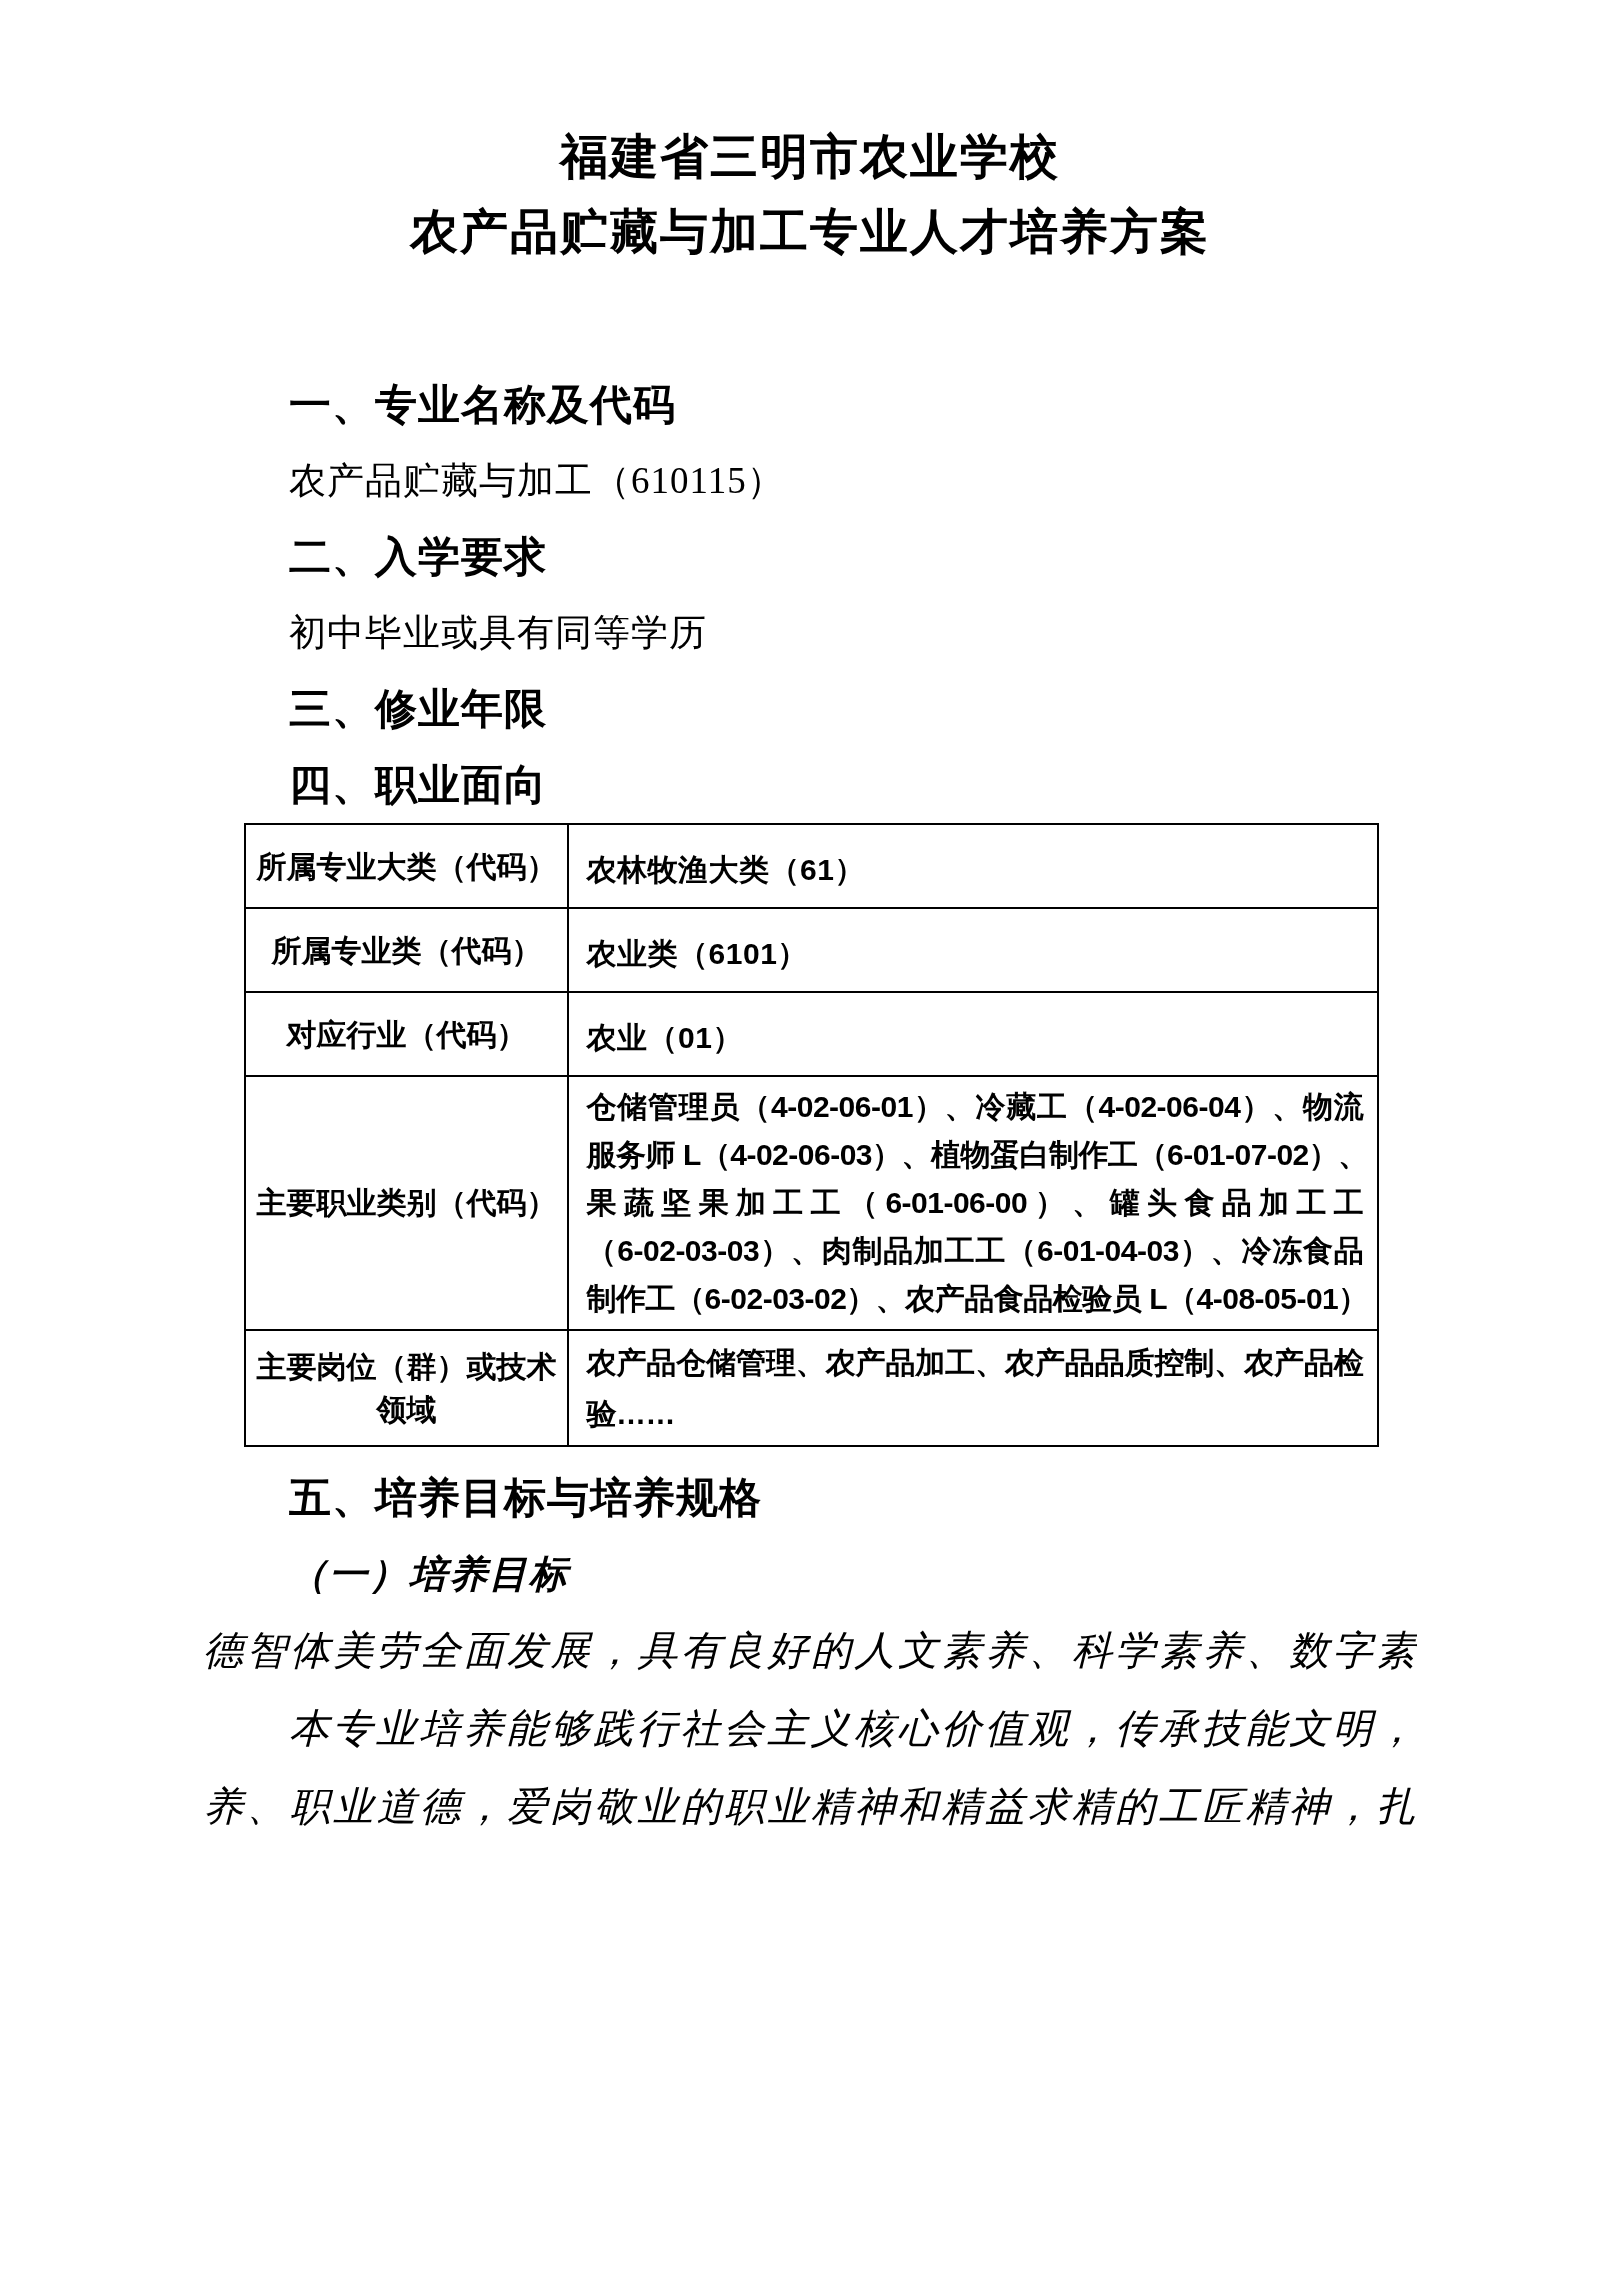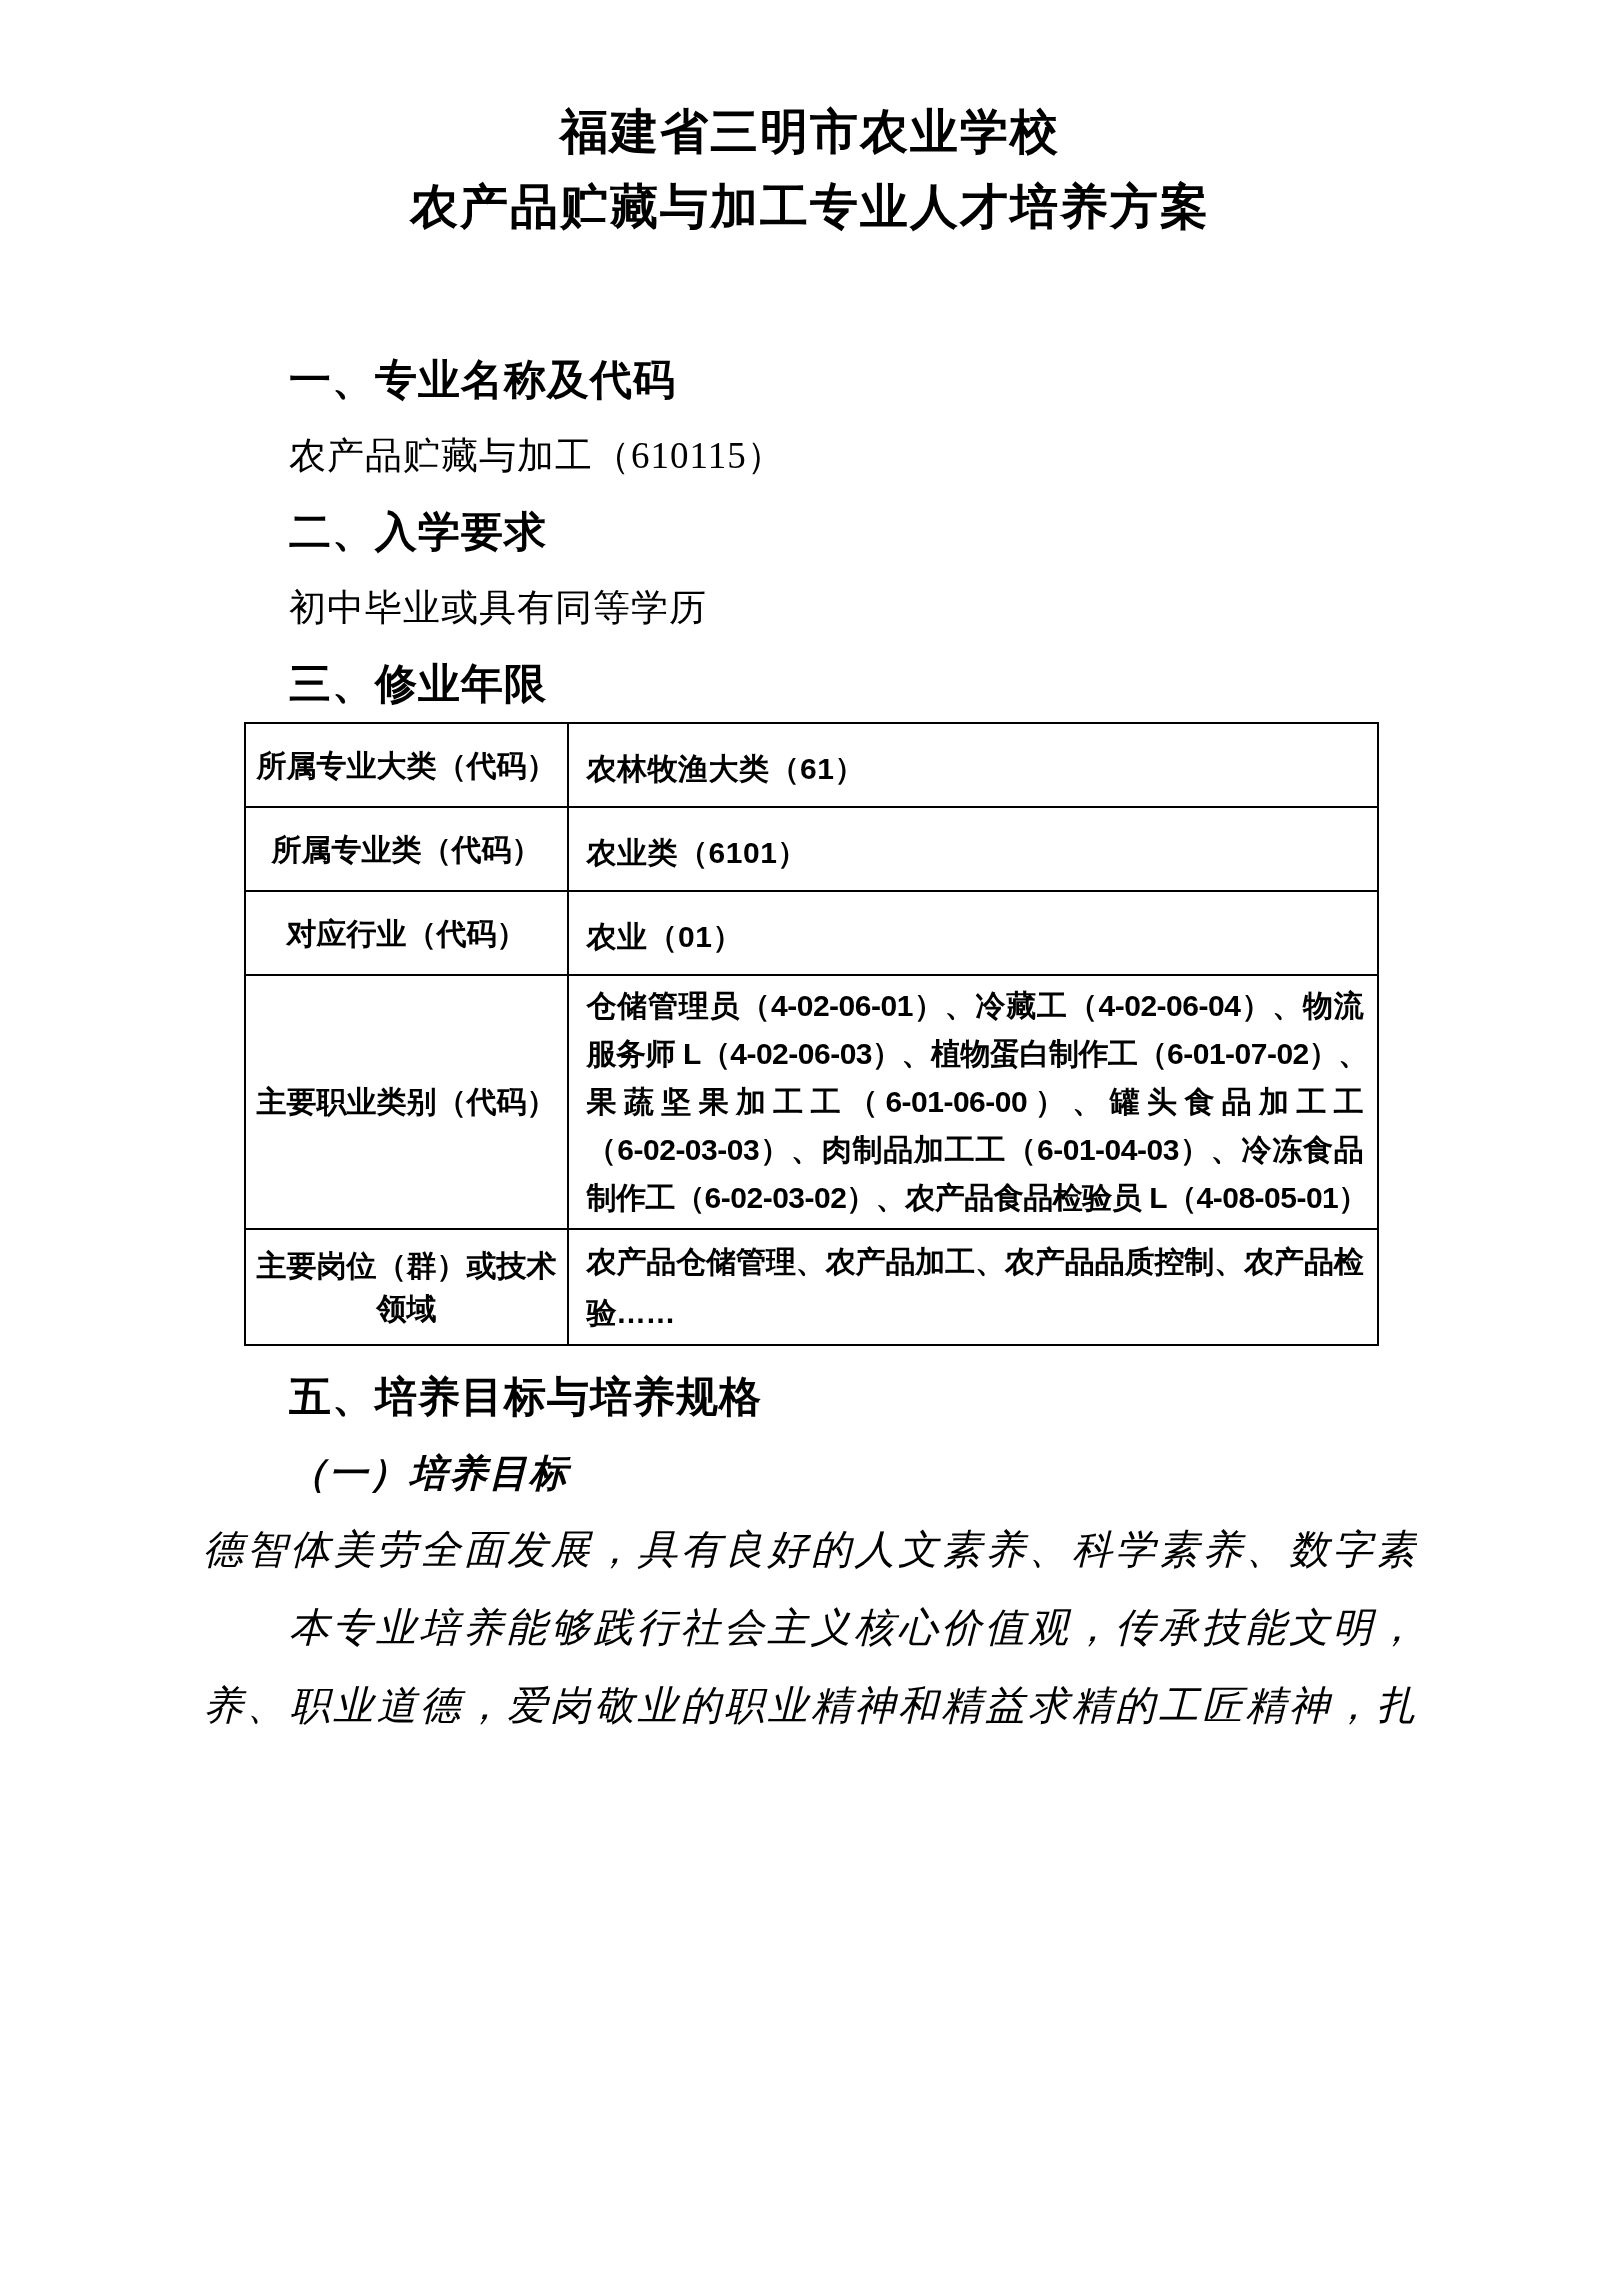--- a/index.html
+++ b/index.html
@@ -6,21 +6,21 @@
   html,body { background:#ffffff; }
   .page {
     position:relative;
     width:1620px; height:2292px;
     background:#ffffff;
     color:#000000;
     font-family:"Liberation Serif", serif;
     overflow:hidden;
   }
   .doc-title {
-    padding-top:94px;
+    padding-top:119px;
     text-align:center;
     font-family:"Liberation Serif", serif;
     font-weight:bold;
     font-size:48px;
     line-height:75px;
     letter-spacing:2px;
   }
   .content { margin:0 203px; }
   .spacer-after-title { height:98px; }
   .sec-heading {
@@ -129,20 +129,21 @@
     <div class="spacer-after-title"></div>
 
     <div class="sec-heading">一、专业名称及代码</div>
     <div class="sec-body">农产品贮藏与加工（610115）</div>
 
     <div class="sec-heading">二、入学要求</div>
     <div class="sec-body">初中毕业或具有同等学历</div>
 
     <div class="sec-heading">三、修业年限</div>
 
+    <div class="sec-heading">四、职业面向</div>
 
     <table class="career-table outer">
       <tbody>
         <tr class="r-sm">
           <td class="label-cell col-label">所属专业大类（代码）</td>
           <td class="value-cell">农林牧渔大类（61）</td>
         </tr>
         <tr class="r-sm">
           <td class="label-cell col-label">所属专业类（代码）</td>
           <td class="value-cell">农业类（6101）</td>

